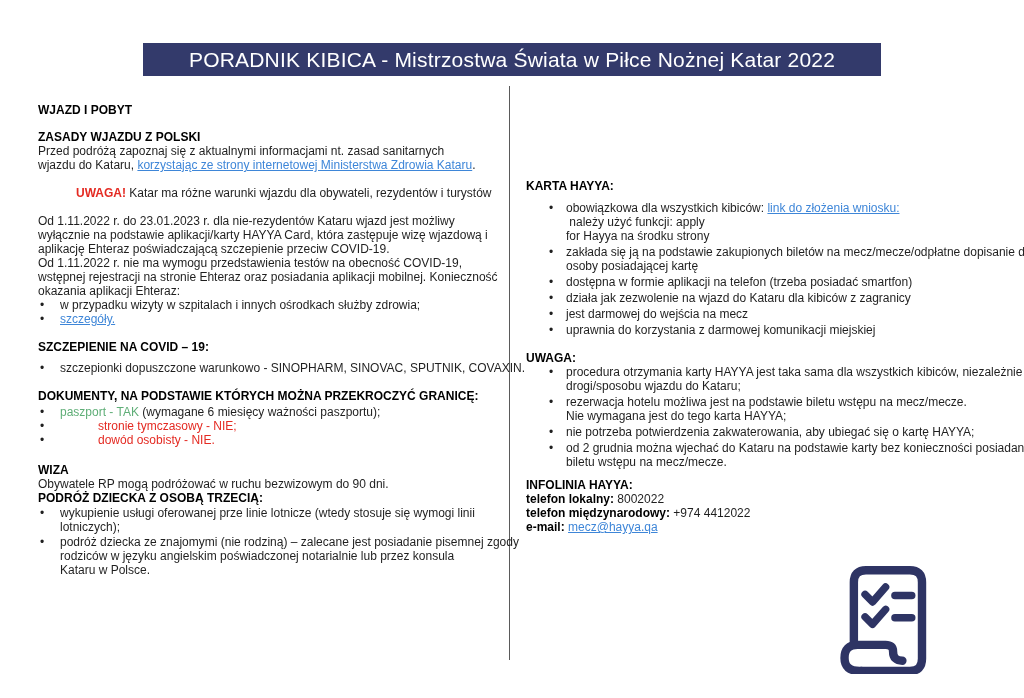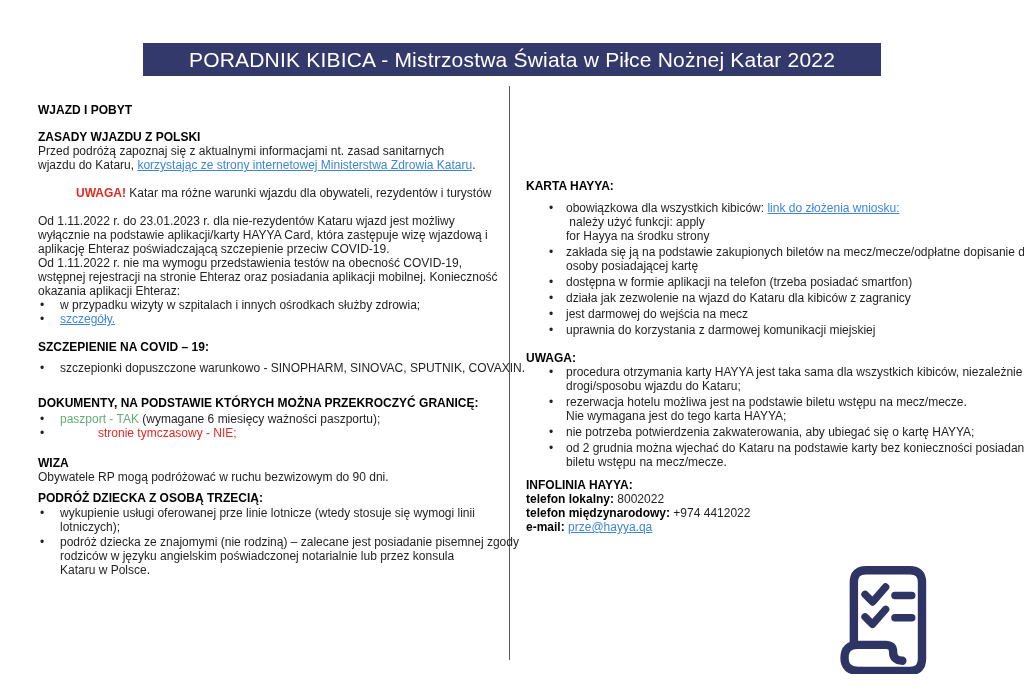--- a/index.html
+++ b/index.html
@@ -16,21 +16,21 @@
   .link{color:#3e86d8;text-decoration:underline;cursor:pointer;text-align:center;}
   .red{color:#e42a22;margin-left:38px;}
   .green{color:#5fae77;}
   ul.blt{list-style:none;margin:0;padding:0;}
   ul.blt li{position:relative;padding-left:22px;}
   ul.blt li::before{content:"\2022";position:absolute;left:2px;top:0;color:#1f1f1f;}
   ul.blt-r{padding-left:18px;}
   ul.blt-r li::before{left:5px;}
   .mb13{margin-bottom:13px;} .mb14{margin-bottom:14px;} .mb8{margin-bottom:8px;}
   .mb7{margin-bottom:7px;} .mb2{margin-bottom:2px;} .mb1{margin-bottom:1px;}
-  .mt14{margin-top:14px;} .mt25{margin-top:21px;} .mt5{margin-top:16px;} .mt7{margin-top:7px;} .mt9{margin-top:9px;}
+  .mt14{margin-top:14px;} .mt25{margin-top:14px;} .mt5{margin-top:16px;} .mt7{} .mt9{margin-top:9px;}
   li.sp{margin-bottom:2px;}
   .icon-wrap{position:absolute;left:824px;top:556px;width:112px;height:118px;}
   .icon-wrap svg{width:100%;height:100%;}
 </style>
 </head>
 <body>
 
 <div class="titlebar">
   <span>PORADNIK KIBICA - Mistrzostwa Świata w Piłce Nożnej Katar 2022</span>
 </div>
@@ -60,20 +60,21 @@
 
   <div class="h mt14 mb7">SZCZEPIENIE NA COVID – 19:</div>
   <ul class="blt">
     <li><span class="pre">szczepionki dopuszczone warunkowo - SINOPHARM, SINOVAC, SPUTNIK, COVAXIN.</span></li>
   </ul>
 
   <div class="h mt25 mb2">DOKUMENTY, NA PODSTAWIE KTÓRYCH MOŻNA PRZEKROCZYĆ GRANICĘ:</div>
   <ul class="blt">
     <li><span class="green">paszport - TAK</span><span class="pre"> (wymagane 6 miesięcy ważności paszportu);</span></li>
     <li><span class="red">stronie tymczasowy - NIE;</span></li>
+    <li><span class="red">dowód osobisty - NIE.</span></li>
   </ul>
 
   <div class="h mt5">WIZA</div>
   <p>Obywatele RP mogą podróżować w ruchu bezwizowym do 90 dni.</p>
 
   <div class="h mt7 mb1">PODRÓŻ DZIECKA Z OSOBĄ TRZECIĄ:</div>
   <ul class="blt">
     <li class="mb1"><span class="pre">wykupienie usługi oferowanej prze linie lotnicze (wtedy stosuje się wymogi linii
 lotniczych);</span></li>
     <li><span class="pre">podróż dziecka ze znajomymi (nie rodziną) – zalecane jest posiadanie pisemnej zgody
@@ -104,21 +105,21 @@
     <li class="sp"><span class="pre">rezerwacja hotelu możliwa jest na podstawie biletu wstępu na mecz/mecze.
 Nie wymagana jest do tego karta HAYYA;</span></li>
     <li class="sp"><span class="pre">nie potrzeba potwierdzenia zakwaterowania, aby ubiegać się o kartę HAYYA;</span></li>
     <li><span class="pre">od 2 grudnia można wjechać do Kataru na podstawie karty bez konieczności posiadania
 biletu wstępu na mecz/mecze.</span></li>
   </ul>
 
   <div class="h mt9">INFOLINIA HAYYA:</div>
   <p><span class="h">telefon lokalny:</span><span class="pre"> 8002022</span></p>
   <p><span class="h">telefon międzynarodowy:</span><span class="pre"> +974 4412022</span></p>
-  <p><span class="h">e-mail:</span><span class="pre"> </span><a class="link">prze@hayya.qa</a></p>
+  <p><span class="h">e-mail:</span><span class="pre"> </span><a class="link">mecz@hayya.qa</a></p>
 
 </div>
 
 <div class="icon-wrap">
   <svg viewBox="0 0 120 126" fill="none" stroke="#2e3464" stroke-width="9" stroke-linecap="round" stroke-linejoin="round" aria-hidden="true">
     <path d="M32 95 V28 Q32 15 45 15 H92 Q105 15 105 28 V110 Q105 123 92 123 H40"></path>
     <path d="M40 123 H38 Q22 123 22 109 Q22 95 36 95 H66 Q74 95 74 102 Q74 112 84 112"></path>
     <path d="M44 41 L52 49 L66 33" stroke-width="8"></path>
     <path d="M44 65 L52 73 L66 57" stroke-width="8"></path>
     <path d="M76 42 H94" stroke-width="8"></path>

